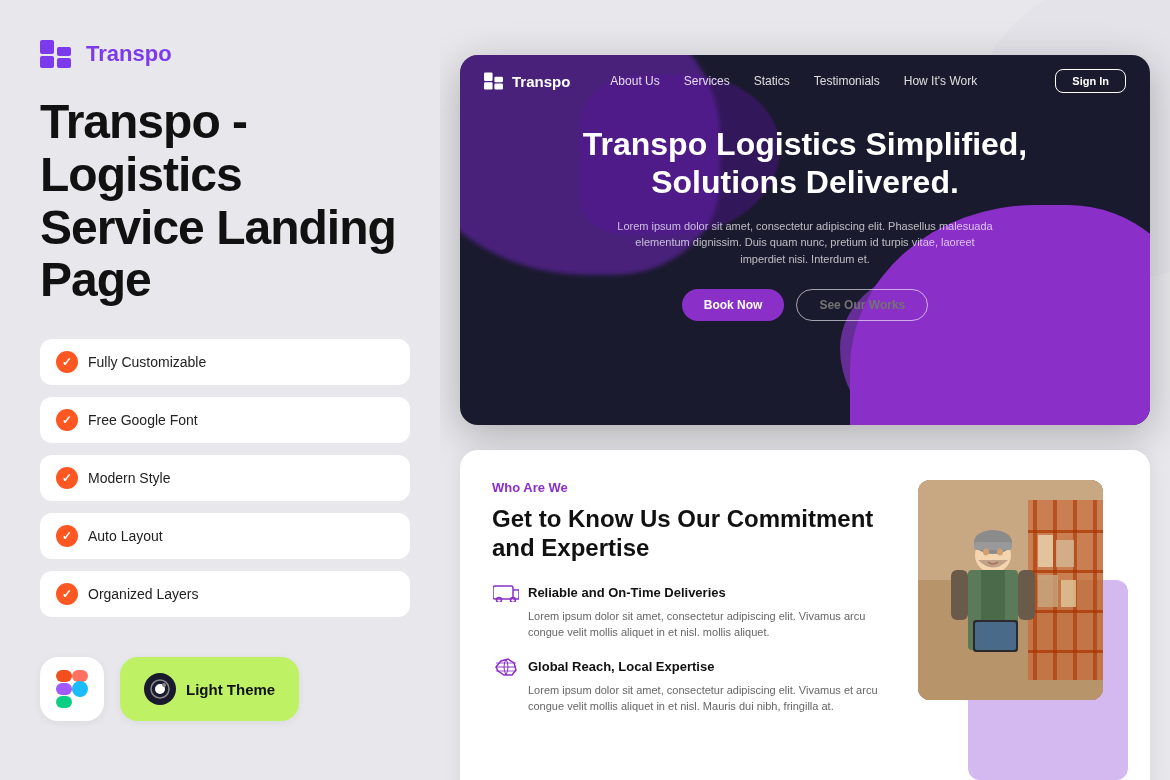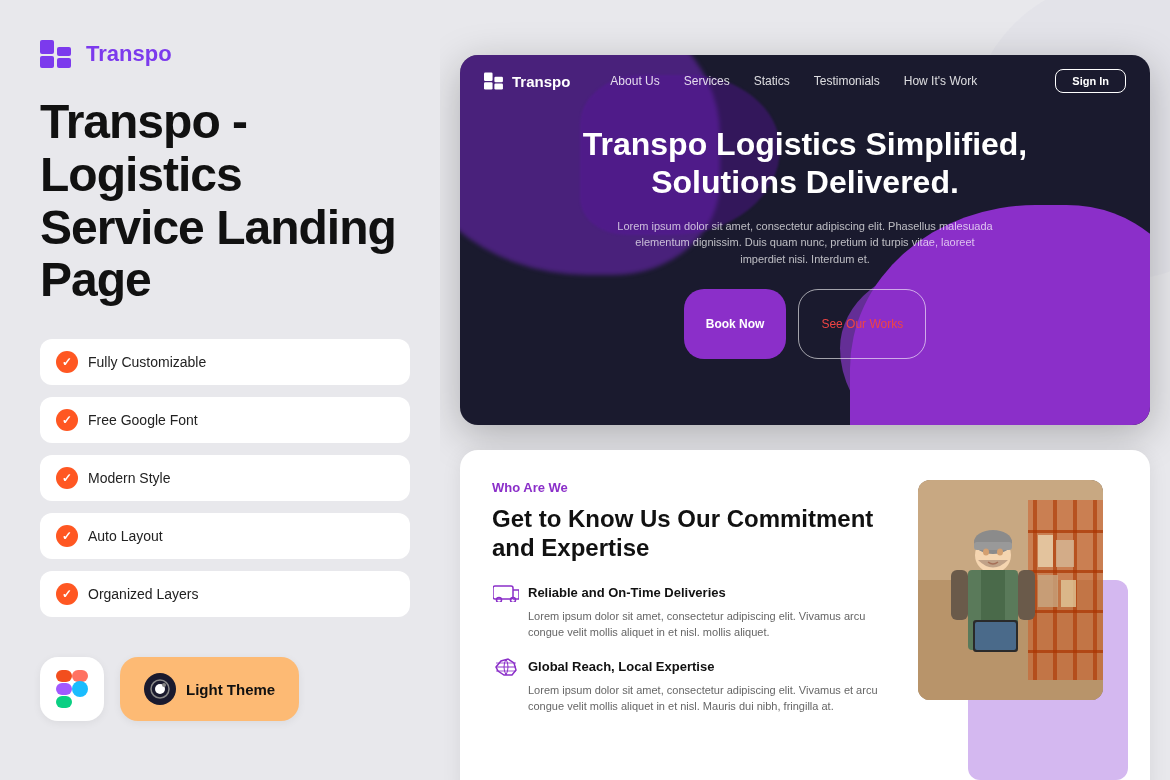--- a/index.html
+++ b/index.html
@@ -98,21 +98,21 @@
       display: flex;
       align-items: center;
       justify-content: center;
       box-shadow: 0 2px 8px rgba(0,0,0,0.06);
     }
     .figma-logo {
       width: 32px;
       height: 38px;
     }
     .theme-badge {
-      background: #fdba74;
+      background: #bef264;
       border-radius: 18px;
       padding: 0 24px;
       display: flex;
       align-items: center;
       gap: 10px;
       box-shadow: 0 2px 8px rgba(0,0,0,0.06);
     }
     .theme-icon {
       width: 32px;
       height: 32px;
@@ -273,25 +273,25 @@
       border: none;
       border-radius: 20px;
       padding: 9px 22px;
       font-size: 12px;
       font-weight: 600;
       cursor: pointer;
     }
     .btn-works {
       background: transparent;
       border: 1.5px solid rgba(255,255,255,0.6);
-      color: #ef4444;
+      color: #737373;
       border-radius: 20px;
-      padding: 27px 22px;
+      padding: 8px 22px;
       font-size: 12px;
-      font-weight: 400;
+      font-weight: 700;
       cursor: pointer;
     }
 
     
     .preview-card-light {
       position: absolute;
       top: 450px;
       left: 20px;
       width: 690px;
       height: 350px;

